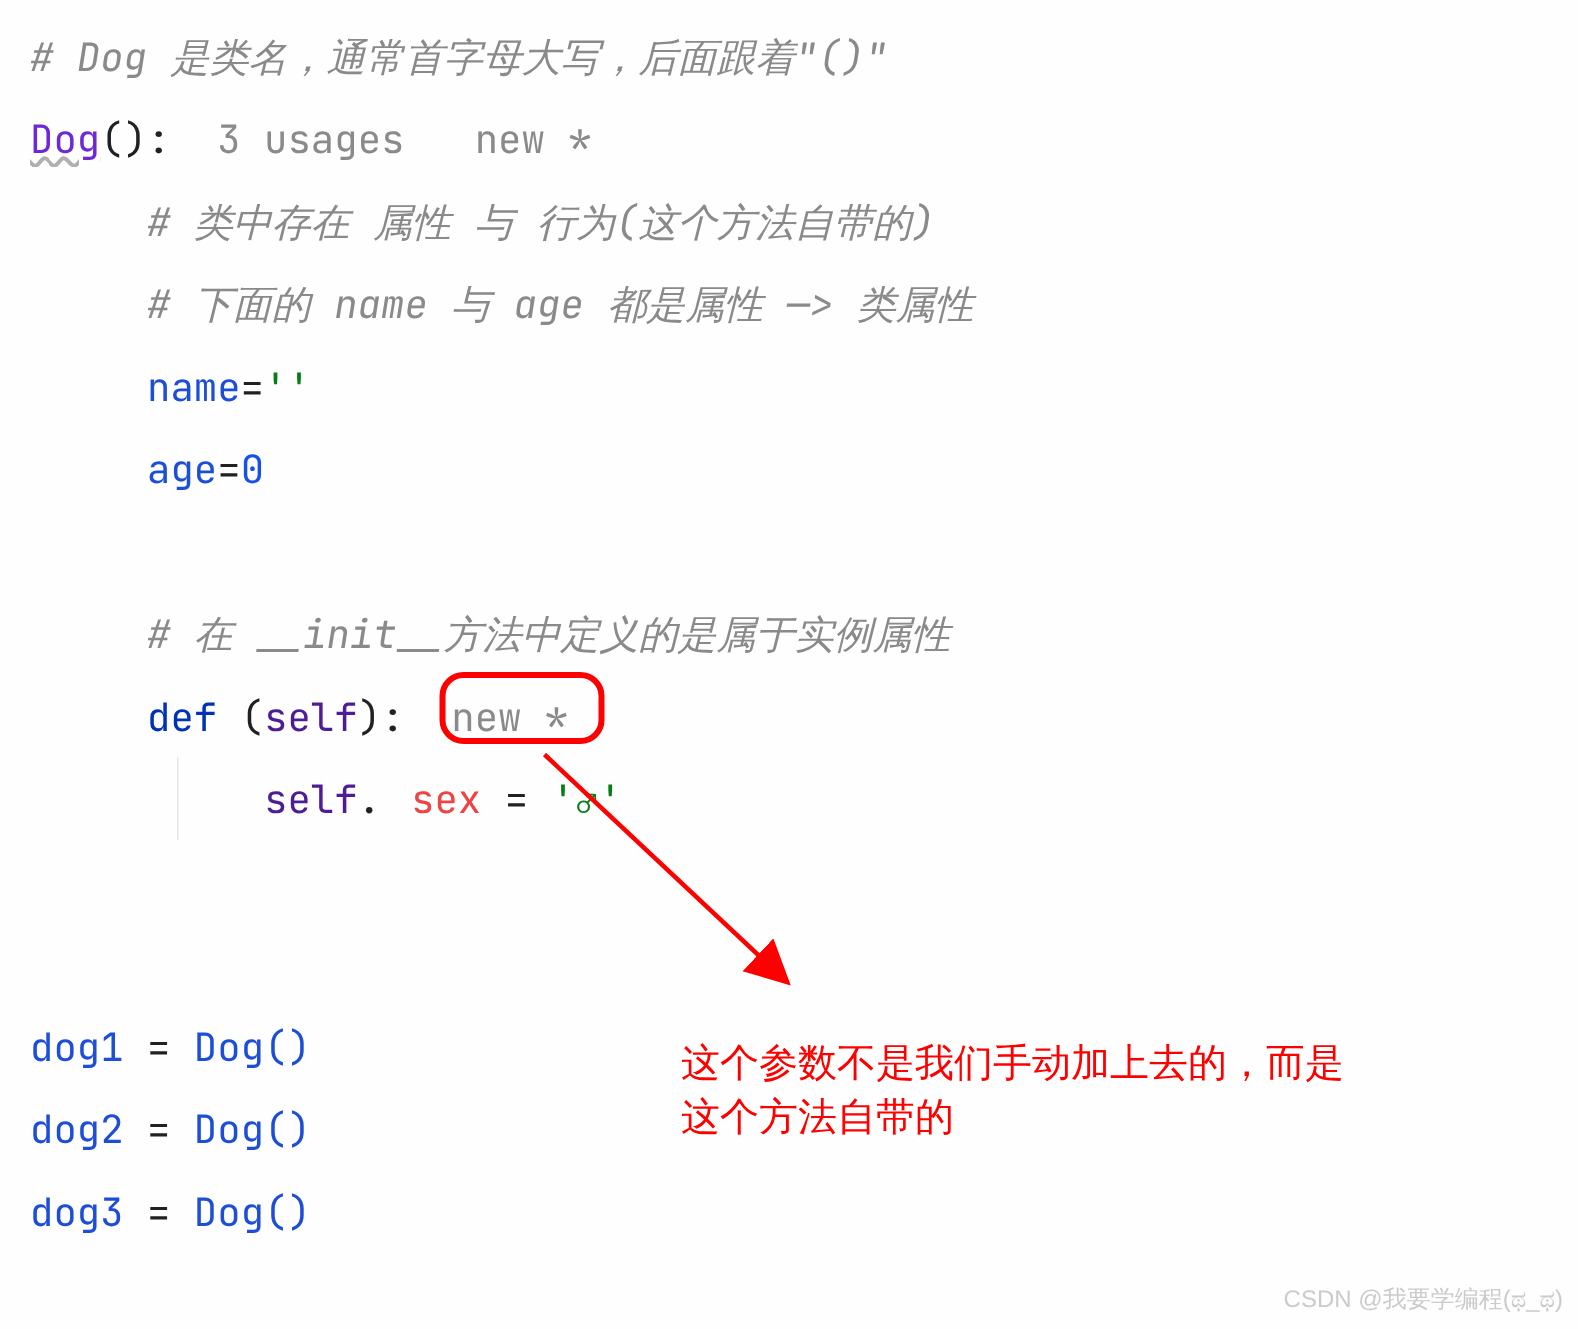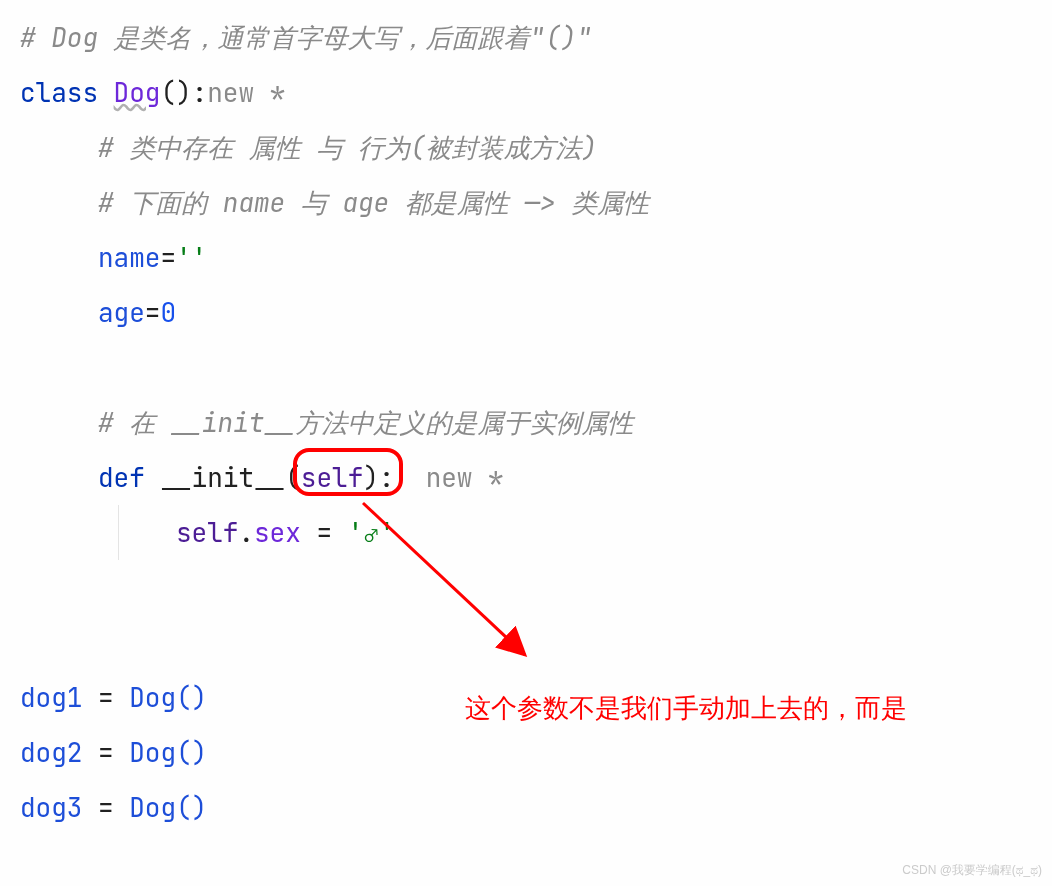--- a/index.html
+++ b/index.html
@@ -23,21 +23,21 @@
     .funcname { }
     .paren { color: #212121; }
     .colon { color: #212121; }
     .hint { color: #8a8a8a; font-style: normal; }
     .ident { color: #1d4ed8; }
     .eq { color: #212121; }
     .str { color: #067d17; }
     .num { color: #1750eb; }
     .self { color: #4c1d95; }
     .dot { color: #212121; }
-    .attr { color: #6d28d9; }
+    .attr { color: #ef4444; margin-left: 20px; }
     .indent { display: inline-block; }
     .i1 { width: 78px; }
     .i2 { width: 156px; }
     .wavy { text-decoration-line: underline; text-decoration-style: wavy; text-decoration-color: #b0b0b0; }
     .self-circle {
       position: absolute;
       border: 4px solid #ff0000;
       border-radius: 16px;
       pointer-events: none;
     }
@@ -49,44 +49,44 @@
       font-size: 26px;
       font-style: normal;
       line-height: 1.4;
     }
     .watermark {
       position: absolute;
       right: 10px;
       bottom: 6px;
       color: rgba(160,160,160,0.55);
       font-family: sans-serif;
-      font-size: 12px;
+      font-size: 16px;
     }
     .method-guide {
       border-left: 1px solid #e4e4e4;
       position: absolute;
       left: 98px;
       top: 0;
       height: 100%;
       pointer-events: none;
     }
   </style>
 </head>
 <body>
 
 <div class="code-line">
   <span class="comment"># Dog 是类名，通常首字母大写，后面跟着"()"</span>
 </div>
 
 <div class="code-line">
-  <span class="keyword">class </span><span class="classname wavy">Dog</span><span class="paren">()</span><span class="colon">:</span><span class="hint">new *</span>
+  <span class="classname wavy">Dog</span><span class="paren">()</span><span class="colon">:</span><span class="hint">  3 usages   </span><span class="hint">new *</span>
 </div>
 
 <div class="code-line">
-  <span class="indent i1"></span><span class="comment"># 类中存在 属性 与 行为(被封装成方法)</span>
+  <span class="indent i1"></span><span class="comment"># 类中存在 属性 与 行为(这个方法自带的)</span>
 </div>
 
 <div class="code-line">
   <span class="indent i1"></span><span class="comment"># 下面的 name 与 age 都是属性 —&gt; 类属性</span>
 </div>
 
 <div class="code-line">
   <span class="indent i1"></span><span class="ident">name</span><span class="eq">=</span><span class="str">''</span>
 </div>
 
@@ -94,21 +94,21 @@
   <span class="indent i1"></span><span class="ident">age</span><span class="eq">=</span><span class="num">0</span>
 </div>
 
 <div class="blank"></div>
 
 <div class="code-line">
   <span class="indent i1"></span><span class="comment"># 在 __init__方法中定义的是属于实例属性</span>
 </div>
 
 <div class="code-line" style="position:relative;">
-  <span class="indent i1"></span><span class="keyword">def </span><span class="funcname">__init__</span><span class="paren">(</span><span class="self">self</span><span class="paren">)</span><span class="colon">:</span><span class="hint">  new *</span>
+  <span class="indent i1"></span><span class="keyword">def </span><span class="paren">(</span><span class="self">self</span><span class="paren">)</span><span class="colon">:</span><span class="hint">  new *</span>
 </div>
 
 <div class="code-line" style="position:relative;">
   <div class="method-guide"></div>
   <span class="indent i2"></span><span class="self">self</span><span class="dot">.</span><span class="attr">sex</span><span class="eq"> = </span><span class="str">'♂'</span>
 </div>
 
 <div class="blank"></div>
 <div class="blank"></div>
 
@@ -128,17 +128,18 @@
 
 <svg class="arrow-svg" style="left:355px; top:495px; width:200px; height:180px;">
   <defs>
     <marker id="ah" markerWidth="12" markerHeight="12" refX="9" refY="5" orient="auto">
       <path d="M0,0 L10,5 L0,10 z" fill="#ff0000"></path>
     </marker>
   </defs>
   <line x1="8" y1="8" x2="170" y2="160" stroke="#ff0000" stroke-width="3" marker-end="url(#ah)"></line>
 </svg>
 
-<div class="annotation" style="left:465px; top:690px;">
+<div class="annotation" style="left:454px; top:690px;">
   <div>这个参数不是我们手动加上去的，而是</div>
+  <div>这个方法自带的</div>
 </div>
 
 <div class="watermark">CSDN @我要学编程(ಥ_ಥ)</div>
 
 </body></html>

